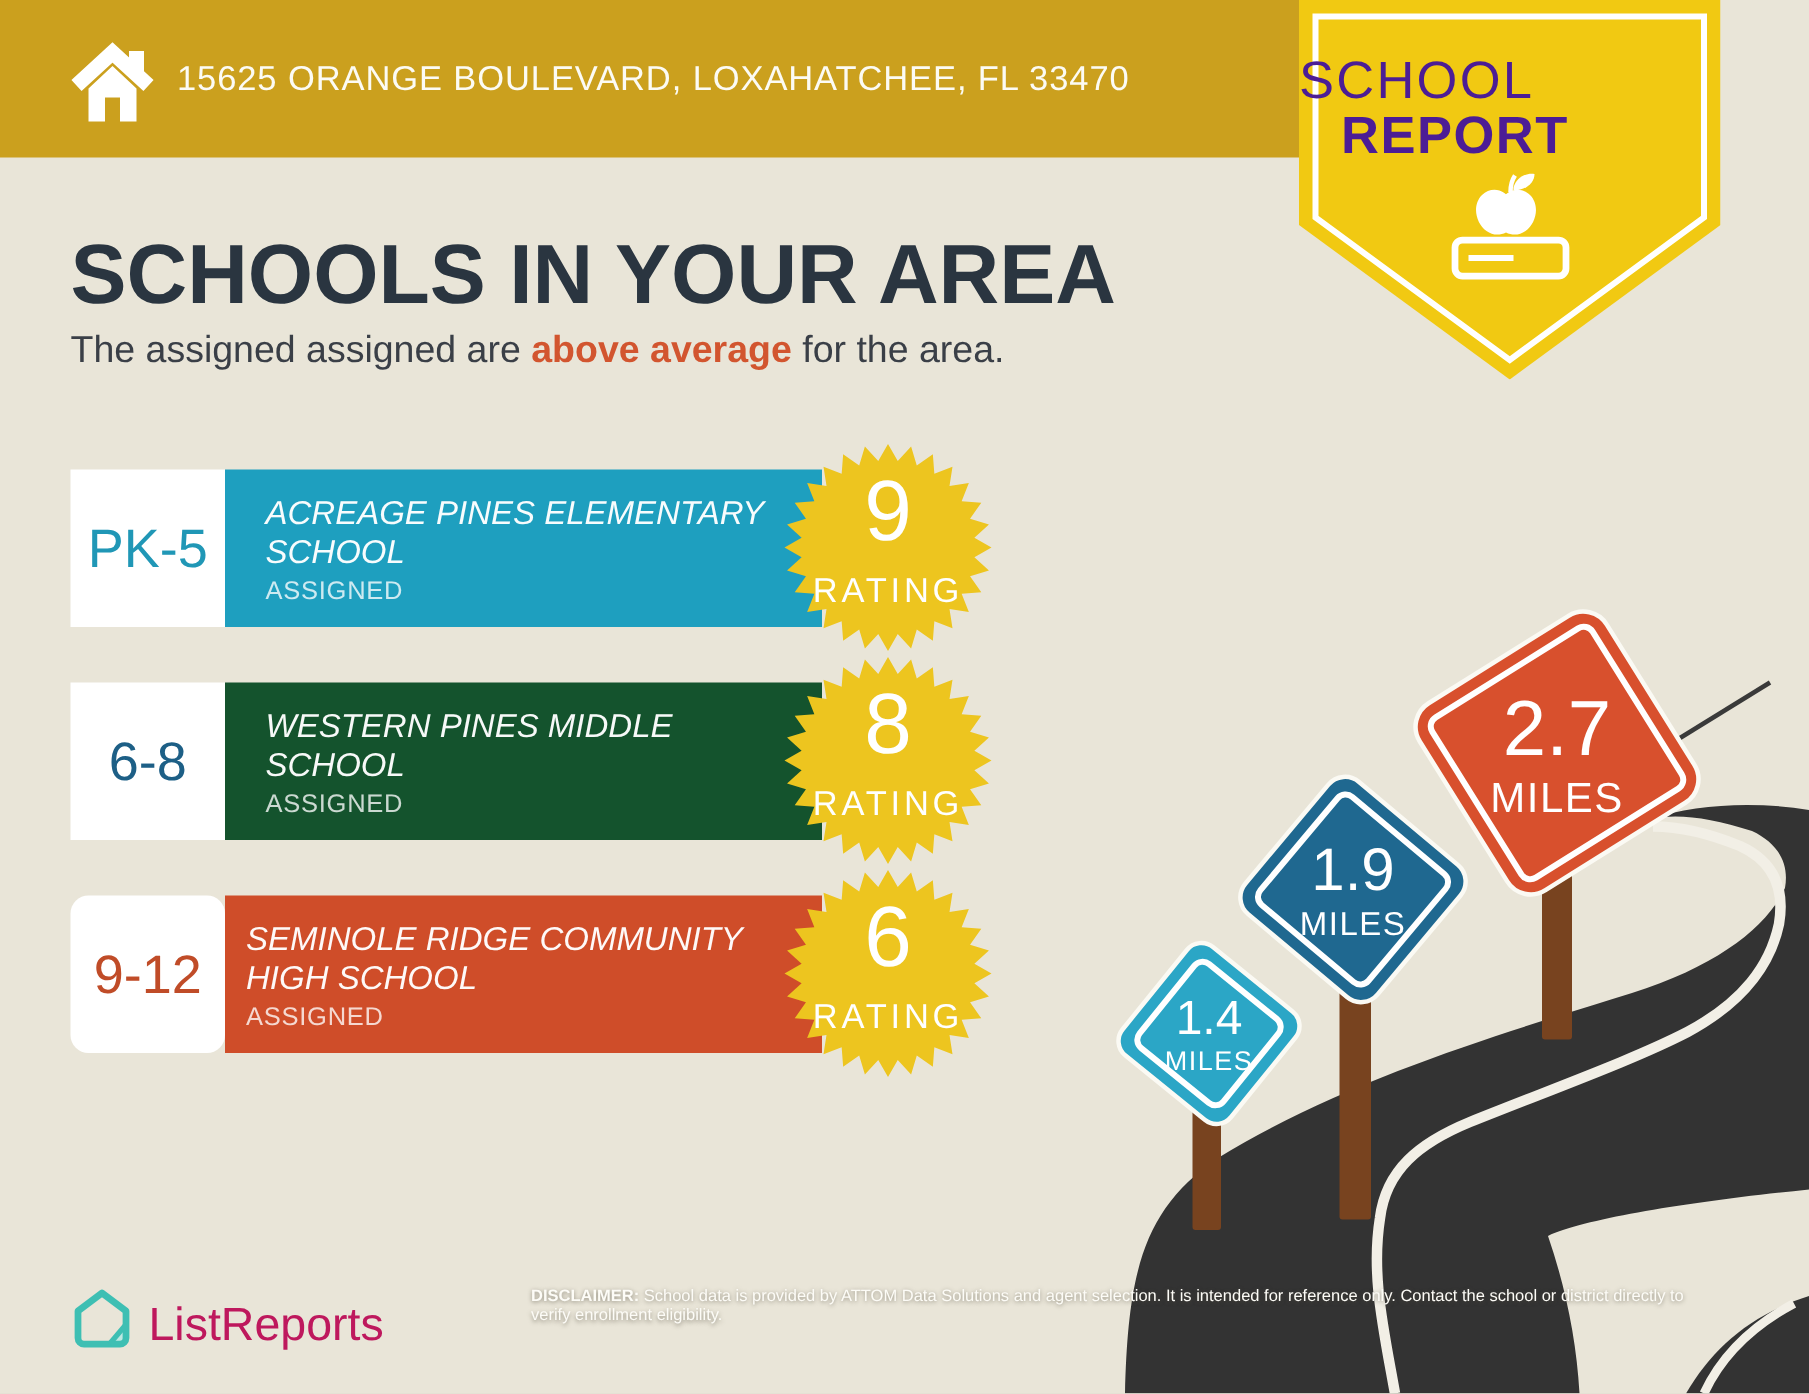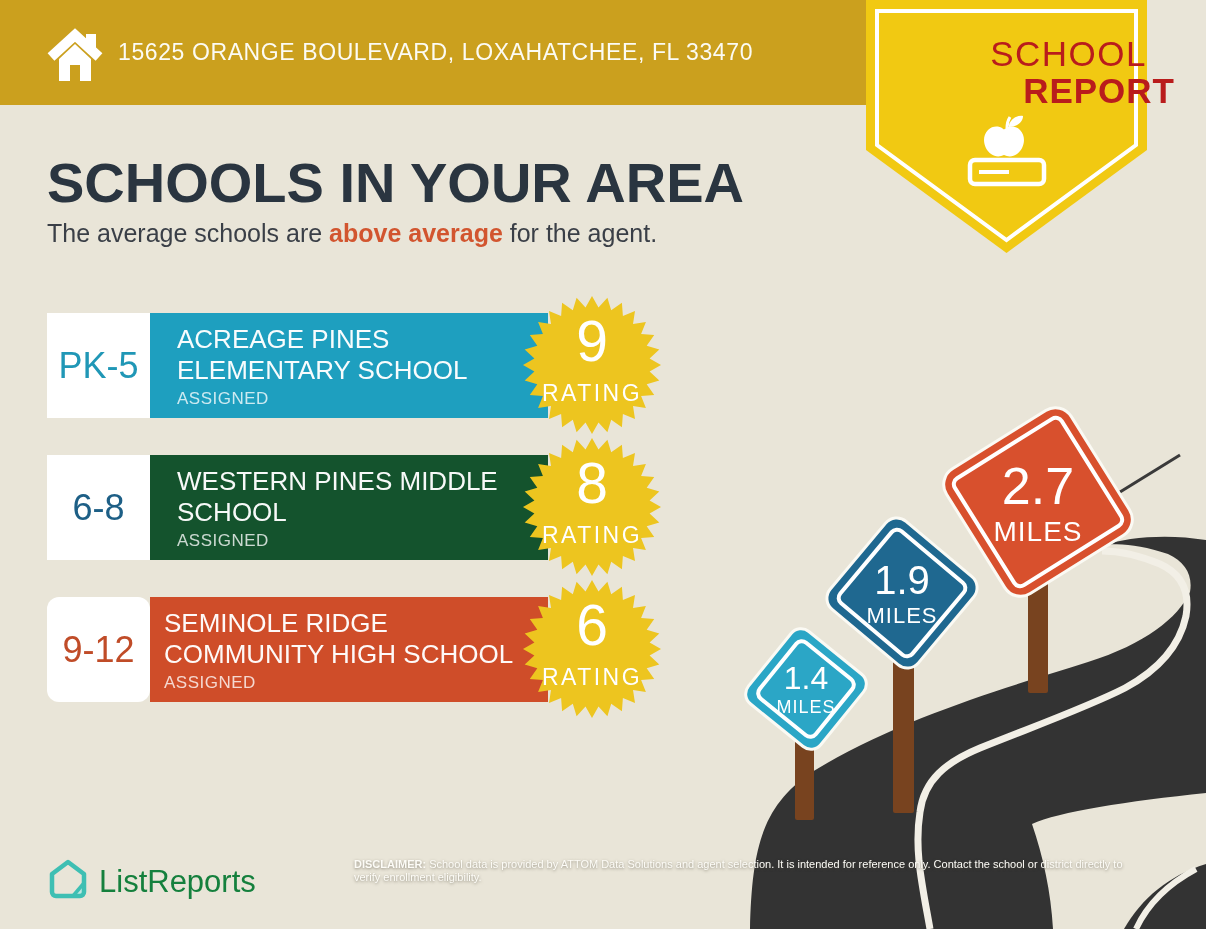--- a/index.html
+++ b/index.html
@@ -7,35 +7,35 @@
   .canvas { position:relative; width:1206px; height:929px; background:#E9E5D8; overflow:hidden; font-family:"Liberation Sans", sans-serif; }
 
   
   .header { position:absolute; left:0; top:0; width:1017px; height:105px; background:#CBA01E; }
   .home-icon { position:absolute; left:44px; top:21px; }
   .address { position:absolute; left:118px; top:0; height:105px; display:flex; align-items:center; color:#FCFBF4; font-size:23px; letter-spacing:.6px; }
 
   
   .badge { position:absolute; left:866px; top:0; width:281px; height:253px; }
   .badge .shape { position:absolute; left:0; top:0; }
-  .badge-line { position:absolute; width:100%; text-align:right; color:#b91c1c; }
+  .badge-line { position:absolute; width:100%; text-align:left; color:#4c1d95; }
   .badge-school { top:34px; font-size:35px; font-weight:400; letter-spacing:1.5px; }
   .badge-report { top:71px; font-size:35px; font-weight:700; letter-spacing:1px;margin-left:28px; }
   .badge-icon { position:absolute; left:50%; transform:translateX(-50%); top:106px; }
 
   
   .title { position:absolute; left:47px; top:150px; font-size:56px; font-weight:700; color:#2A3540; }
   .subtitle { position:absolute; left:47px; top:219px; font-size:25px; color:#3A3F47; }
   .subtitle b { color:#D2552F; font-weight:700; }
 
   
   .row { position:absolute; left:47px; width:670px; height:105px; }
   .grade-box { position:absolute; left:0; top:0; width:103px; height:105px; background:#FFFFFF; display:flex; align-items:center; justify-content:center; font-size:36px; }
   .row-bar { position:absolute; left:103px; top:0; width:398px; height:105px; display:flex; flex-direction:column; justify-content:center; padding:6px 10px 4px 27px; }
-  .school-name { font-size:26px; line-height:1.17; max-width:356px; color:rgba(255,255,255,.97); }
+  .school-name { font-size:22px; line-height:1.17; max-width:356px; color:rgba(255,255,255,.97);font-style:italic; }
   .school-status { font-size:17px; margin-top:4px; letter-spacing:.5px; color:rgba(255,255,255,.78); }
   .r0 .grade-box { color:#2097B6; } .r0 .row-bar { background:#1E9FBF; }
   .r1 .grade-box { color:#1D5F86; } .r1 .row-bar { background:#14532d; }
   .r2 .grade-box { color:#C04C28;border-radius:12px; } .r2 .row-bar { background:#CF4D29;padding-left:14px; }
   .row0 { top:313px; } .row1 { top:455px; } .row2 { top:597px; }
 
   .burst { position:absolute; left:475px; top:-18px; width:140px; height:140px; }
   .burst svg { position:absolute; left:0; top:0; }
   .burst .num { position:absolute; top:13px; width:100%; text-align:center; font-size:57px; color:#fff; }
   .burst .lbl { position:absolute; top:85px; width:100%; text-align:center; font-size:23px; letter-spacing:2.5px; color:#fff; }
@@ -55,21 +55,21 @@
   .sign-1 .dist { font-size:32px; } .sign-1 .unit { font-size:18px; letter-spacing:1px; }
   .sign-2 { left:843px; top:534px; width:118px; height:118px; background:#1F6890; border-radius:16px; transform:rotate(40deg); }
   .sign-2 .sign-label { transform:rotate(-40deg); }
   .sign-2 .dist { font-size:40px; } .sign-2 .unit { font-size:22px; letter-spacing:1px; }
   .sign-3 { left:963px; top:427px; width:150px; height:150px; background:#D8502D; border-radius:20px; transform:rotate(58deg); }
   .sign-3 .sign-label { transform:rotate(-58deg); }
   .sign-3 .dist { font-size:52px; } .sign-3 .unit { font-size:28px; letter-spacing:1px; }
 
   
   .brand { position:absolute; left:47px; top:858px; display:flex; align-items:center; gap:10px; }
-  .brand-text { font-size:31px; color:#15803d; }
+  .brand-text { font-size:31px; color:#be185d; }
   .disclaimer { position:absolute; left:354px; top:858px; width:782px; font-size:11px; line-height:1.2; color:#FDFCF7; text-shadow:0 1px 3px rgba(80,75,60,.6); }
   .disclaimer b { font-weight:700; }
 </style>
 </head>
 <body>
 
 <div class="canvas">
 
   <div class="header">
     <span class="home-icon">
@@ -126,21 +126,21 @@
         <path d="M52,19 c2,-7 9,-10 14,-9 c0,6 -6,11 -14,11 z" fill="#fff"></path>
         <path d="M50,22 c0,-5 1,-8 3,-11" stroke="#fff" stroke-width="3" fill="none"></path>
         <rect x="13" y="54" width="74" height="24" rx="5" fill="none" stroke="#fff" stroke-width="4.5"></rect>
         <line x1="22" y1="66" x2="52" y2="66" stroke="#fff" stroke-width="4"></line>
       </svg>
     </span>
   </div>
 
   <h1 class="title">SCHOOLS IN YOUR AREA</h1>
   <div class="subtitle">
-    <span>The average schools are </span><b>above average</b><span> for the agent.</span>
+    <span>The assigned assigned are </span><b>above average</b><span> for the area.</span>
   </div>
 
   <div class="row row0 r0">
     <div class="grade-box">PK-5</div>
     <div class="row-bar">
       <div class="school-name">ACREAGE PINES ELEMENTARY SCHOOL</div>
       <div class="school-status">ASSIGNED</div>
     </div>
     <div class="burst">
       <svg width="140" height="140" viewBox="0 0 140 140">

